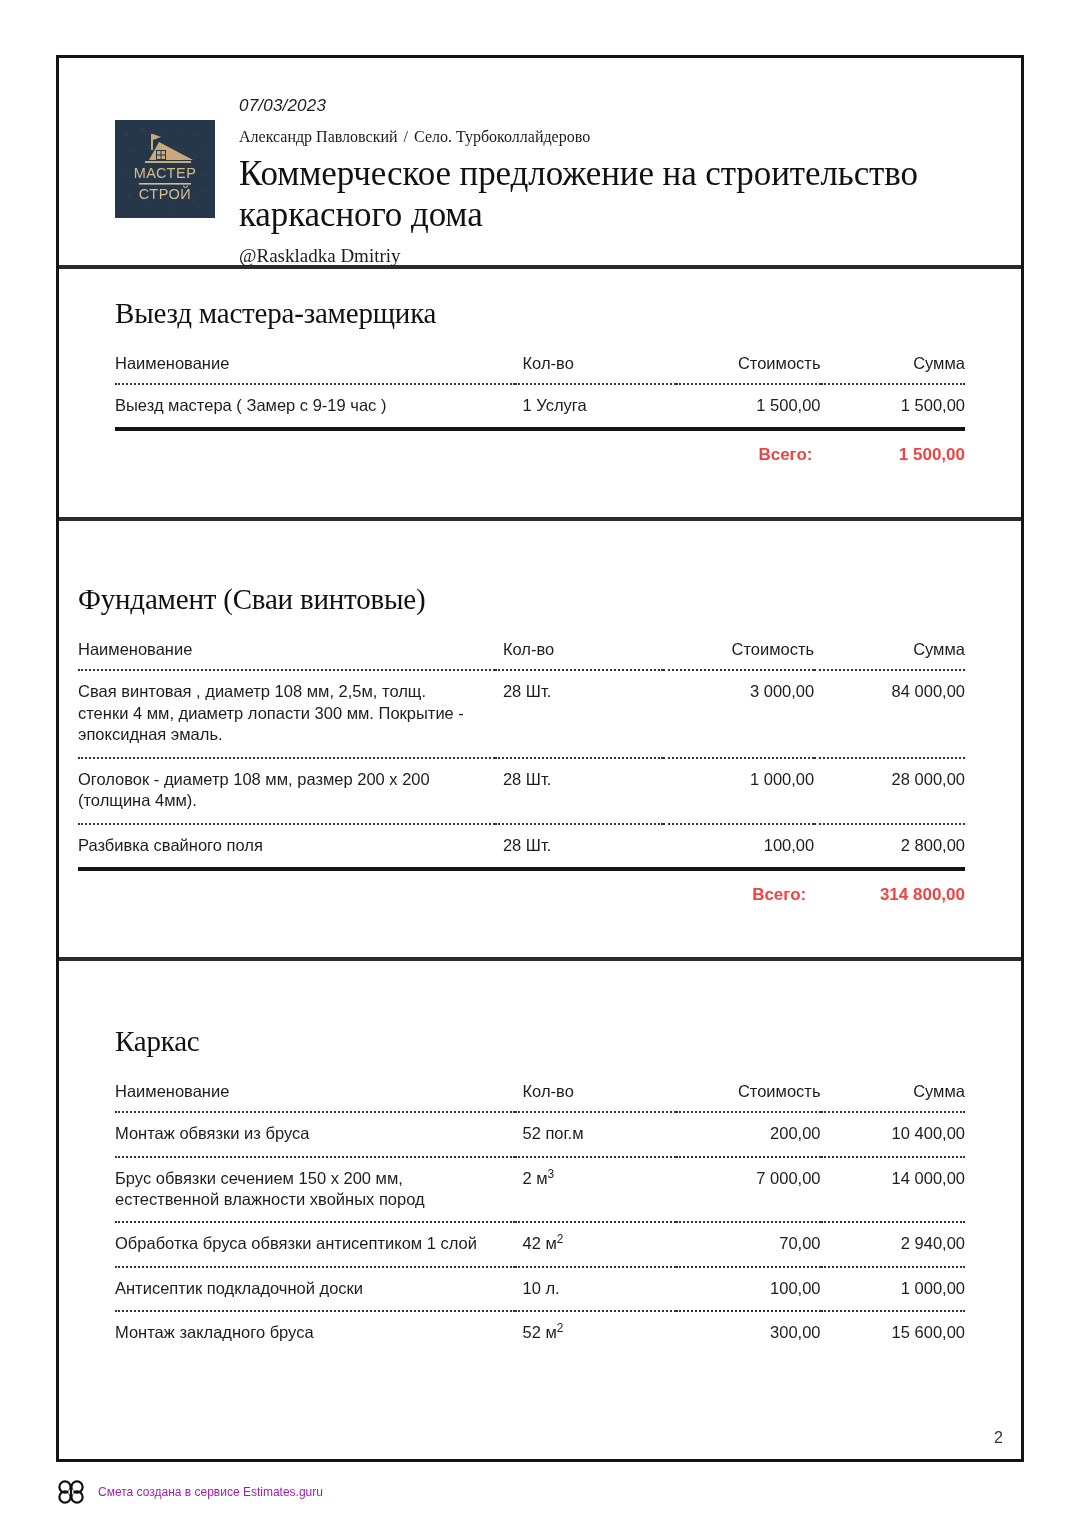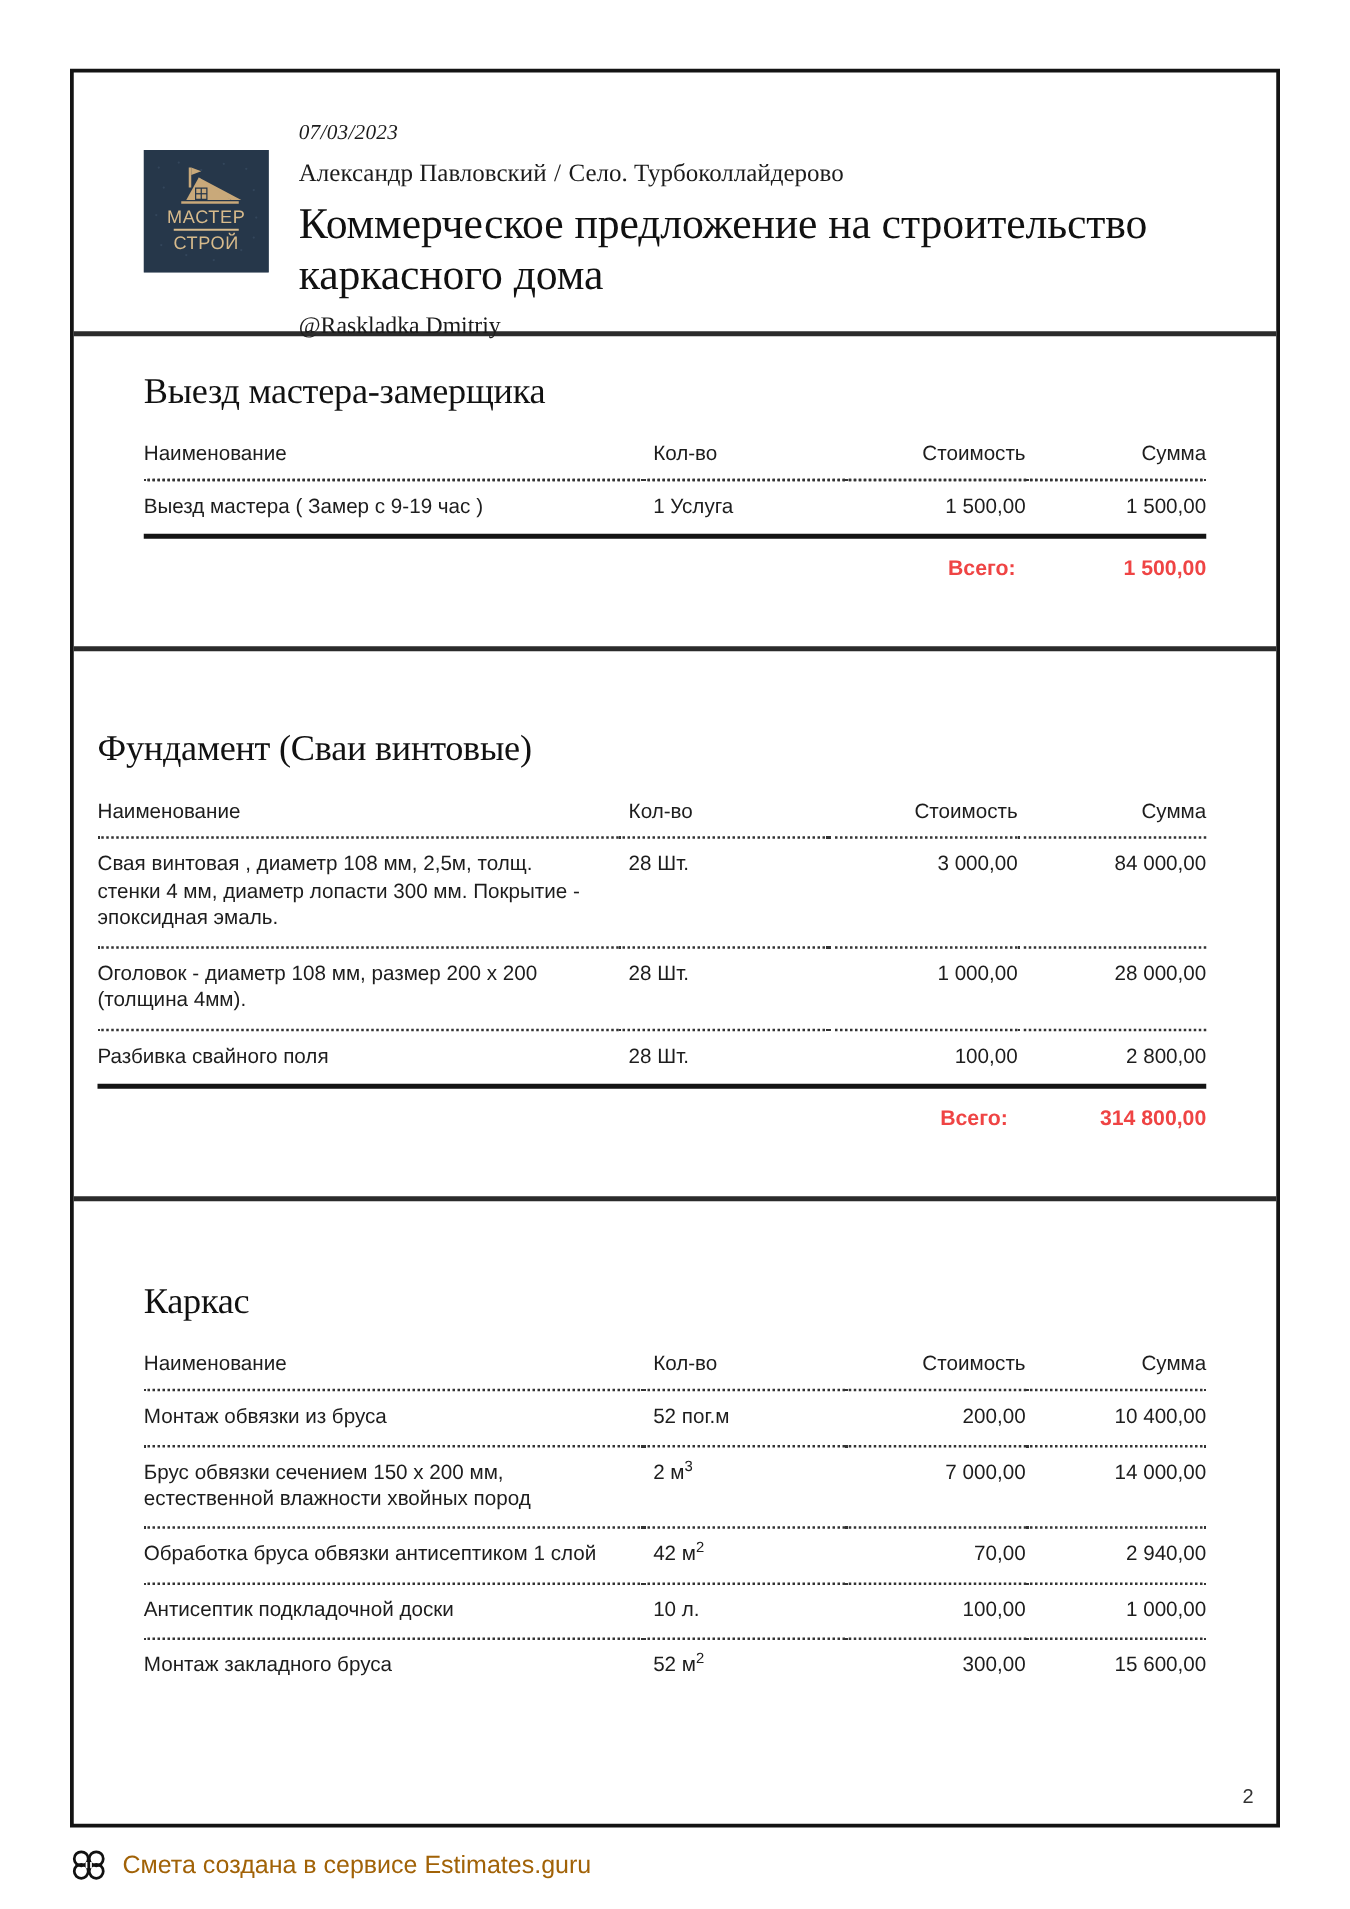--- a/index.html
+++ b/index.html
@@ -50,30 +50,30 @@
     position: relative;
     overflow: hidden;
   }
   .logo-box svg { display:block; width:100%; height:100%; }
 
   .header-text {
     flex: 1 1 auto;
     min-width: 0;
   }
   .doc-date {
-    font-family: Liberation Serif, serif;
+    font-family: Liberation Sans, sans-serif;
     font-style: italic;
     font-size: 17px;
     color: #1b1b1b;
     margin: 0 0 12px 0;
     letter-spacing: .2px;
   }
   .doc-meta {
     font-family: "Liberation Serif", serif;
-    font-size: 20px;
+    font-size: 16px;
     color: #1b1b1b;
     margin: 0 0 8px 0;
   }
   .doc-meta .sep { margin: 0 6px; }
   .doc-title {
     font-family: "Liberation Serif", serif;
     font-size: 35px;
     font-weight: 400;
     line-height: 1.16;
     margin: 0 0 10px 0;
@@ -195,22 +195,22 @@
     position: absolute;
     left: 56px;
     bottom: 22px;
     display: flex;
     align-items: center;
     gap: 12px;
   }
   .footer-mark { width: 30px; height: 26px; flex: 0 0 auto; }
   .footer-mark svg { display: block; }
   .footer-text {
-    font-size: 20px;
-    color: #a16207;
+    font-size: 12px;
+    color: #a21caf;
   }
 </style>
 </head>
 <body>
 
 <div class="page-sheet">
 
   <div class="doc-header">
 
     <div class="logo-wrap">

